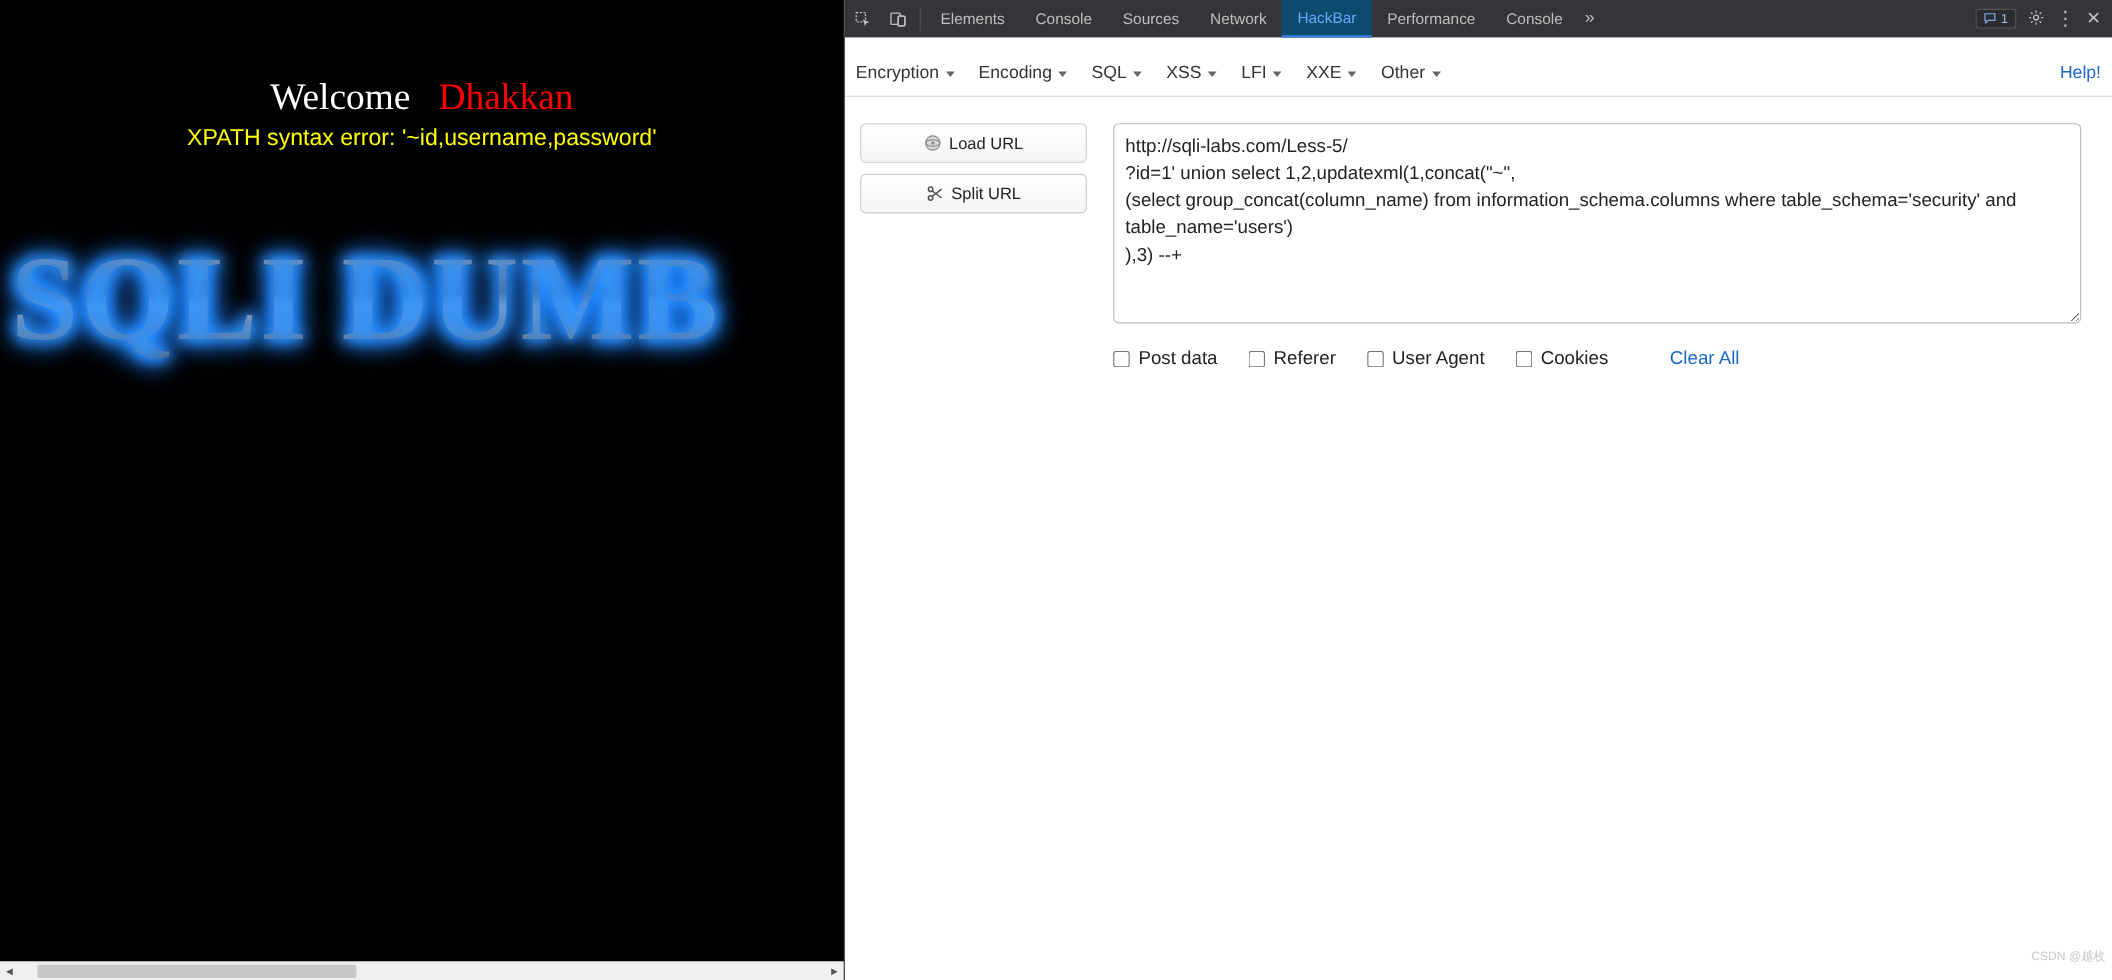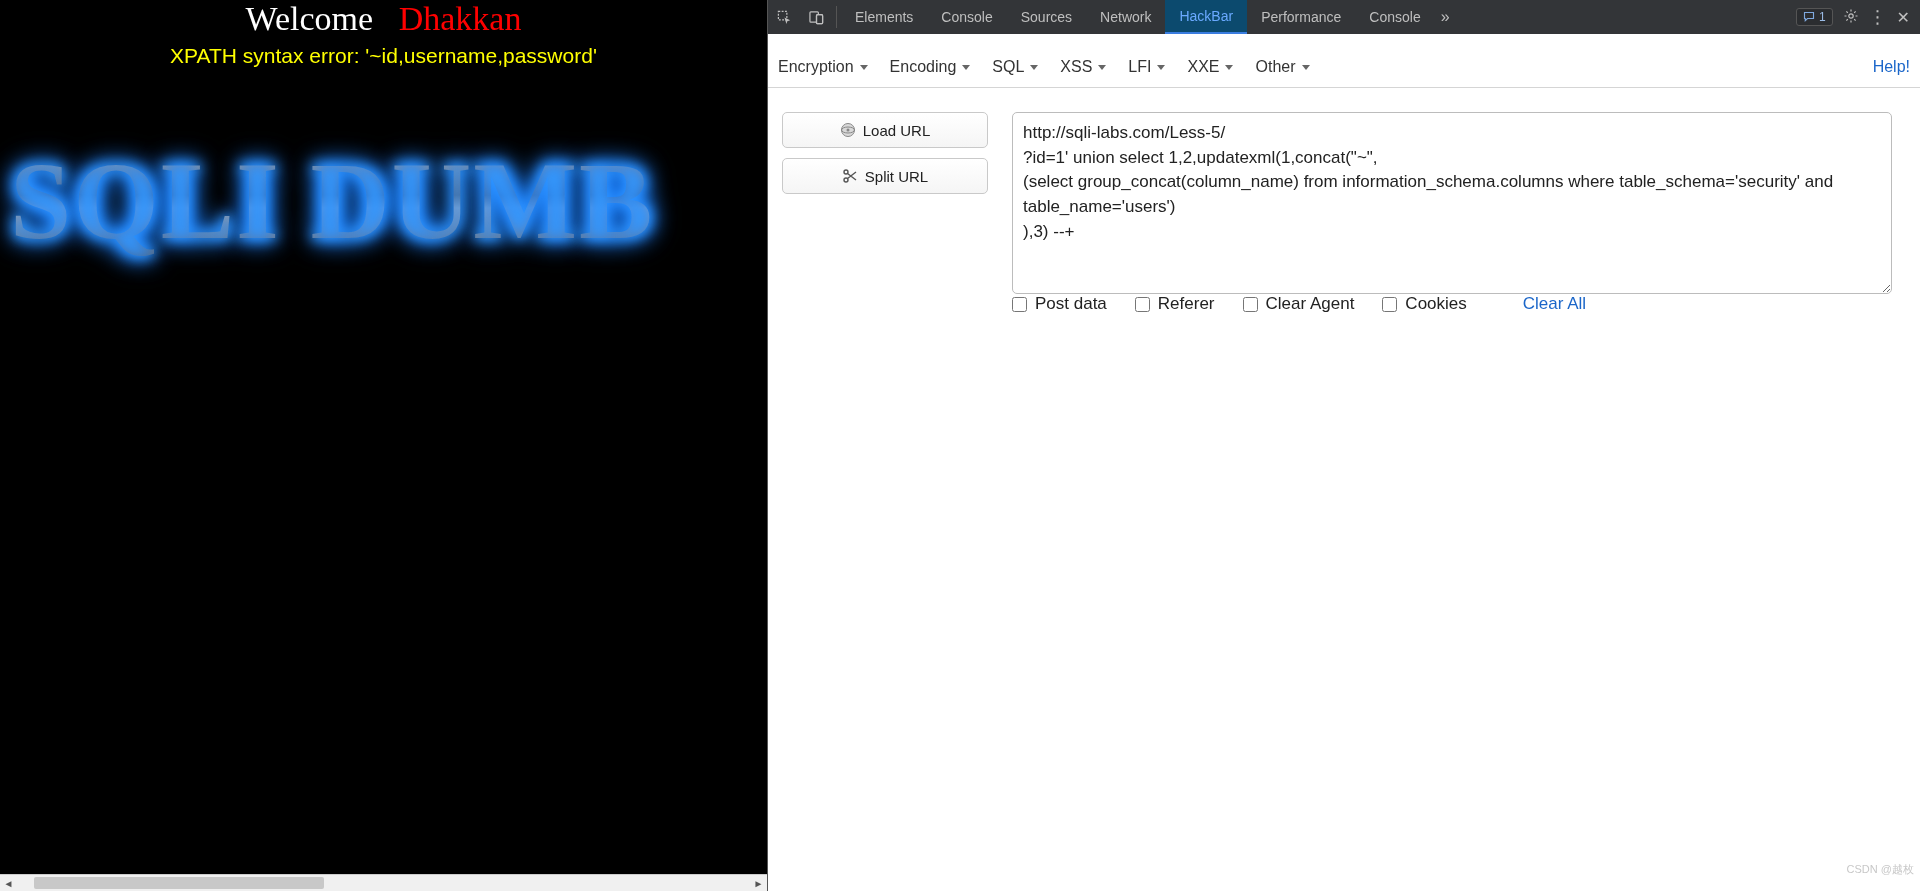--- a/index.html
+++ b/index.html
@@ -11,21 +11,21 @@
   
   .left-pane {
     width: 40%;
     min-width: 610px;
     background: #000;
     color: #fff;
     position: relative;
     overflow: hidden;
     border-right: 1px solid #555;
   }
-  .left-content { text-align: center; }
+  .left-content { padding-top: 70px; text-align: center; }
   .welcome-line { font-size: 34px; font-family: Georgia, 'Times New Roman', serif; }
   .welcome-line .red { color: #f00; }
   .welcome-line .white { color: #fff; }
   .error-line { color: #ffff00; font-size: 21px; margin-top: 6px; font-family: Arial, sans-serif; }
   .banner {
     margin-top: 70px;
     font-family: Georgia, 'Times New Roman', serif;
     font-weight: 900;
     font-size: 110px;
     letter-spacing: 2px;
@@ -151,20 +151,21 @@
     resize: both;
     font-family: Arial, sans-serif;
     outline: none;
     white-space: pre-wrap;
   }
 
   .hb-checks {
     display: flex;
     align-items: center;
     gap: 28px;
+    margin-top: 22px;
     font-size: 17px;
     color: #222;
   }
   .hb-checks label { display: flex; align-items: center; gap: 8px; cursor: pointer; }
   .hb-checks input[type=checkbox] {
     width: 15px; height: 15px; accent-color: #555;
   }
   .hb-checks .clear { margin-left: 28px; color: #1b66c9; cursor: pointer; }
 
   .watermark {
@@ -302,21 +303,21 @@
           <label>
             <input type="checkbox" style="">
             <span>Post data</span>
           </label>
           <label>
             <input type="checkbox" style="">
             <span>Referer</span>
           </label>
           <label>
             <input type="checkbox" style="">
-            <span>Clear Agent</span>
+            <span>User Agent</span>
           </label>
           <label>
             <input type="checkbox" style="">
             <span>Cookies</span>
           </label>
           <span class="clear">Clear All</span>
         </div>
       </div>
     </div>
 

